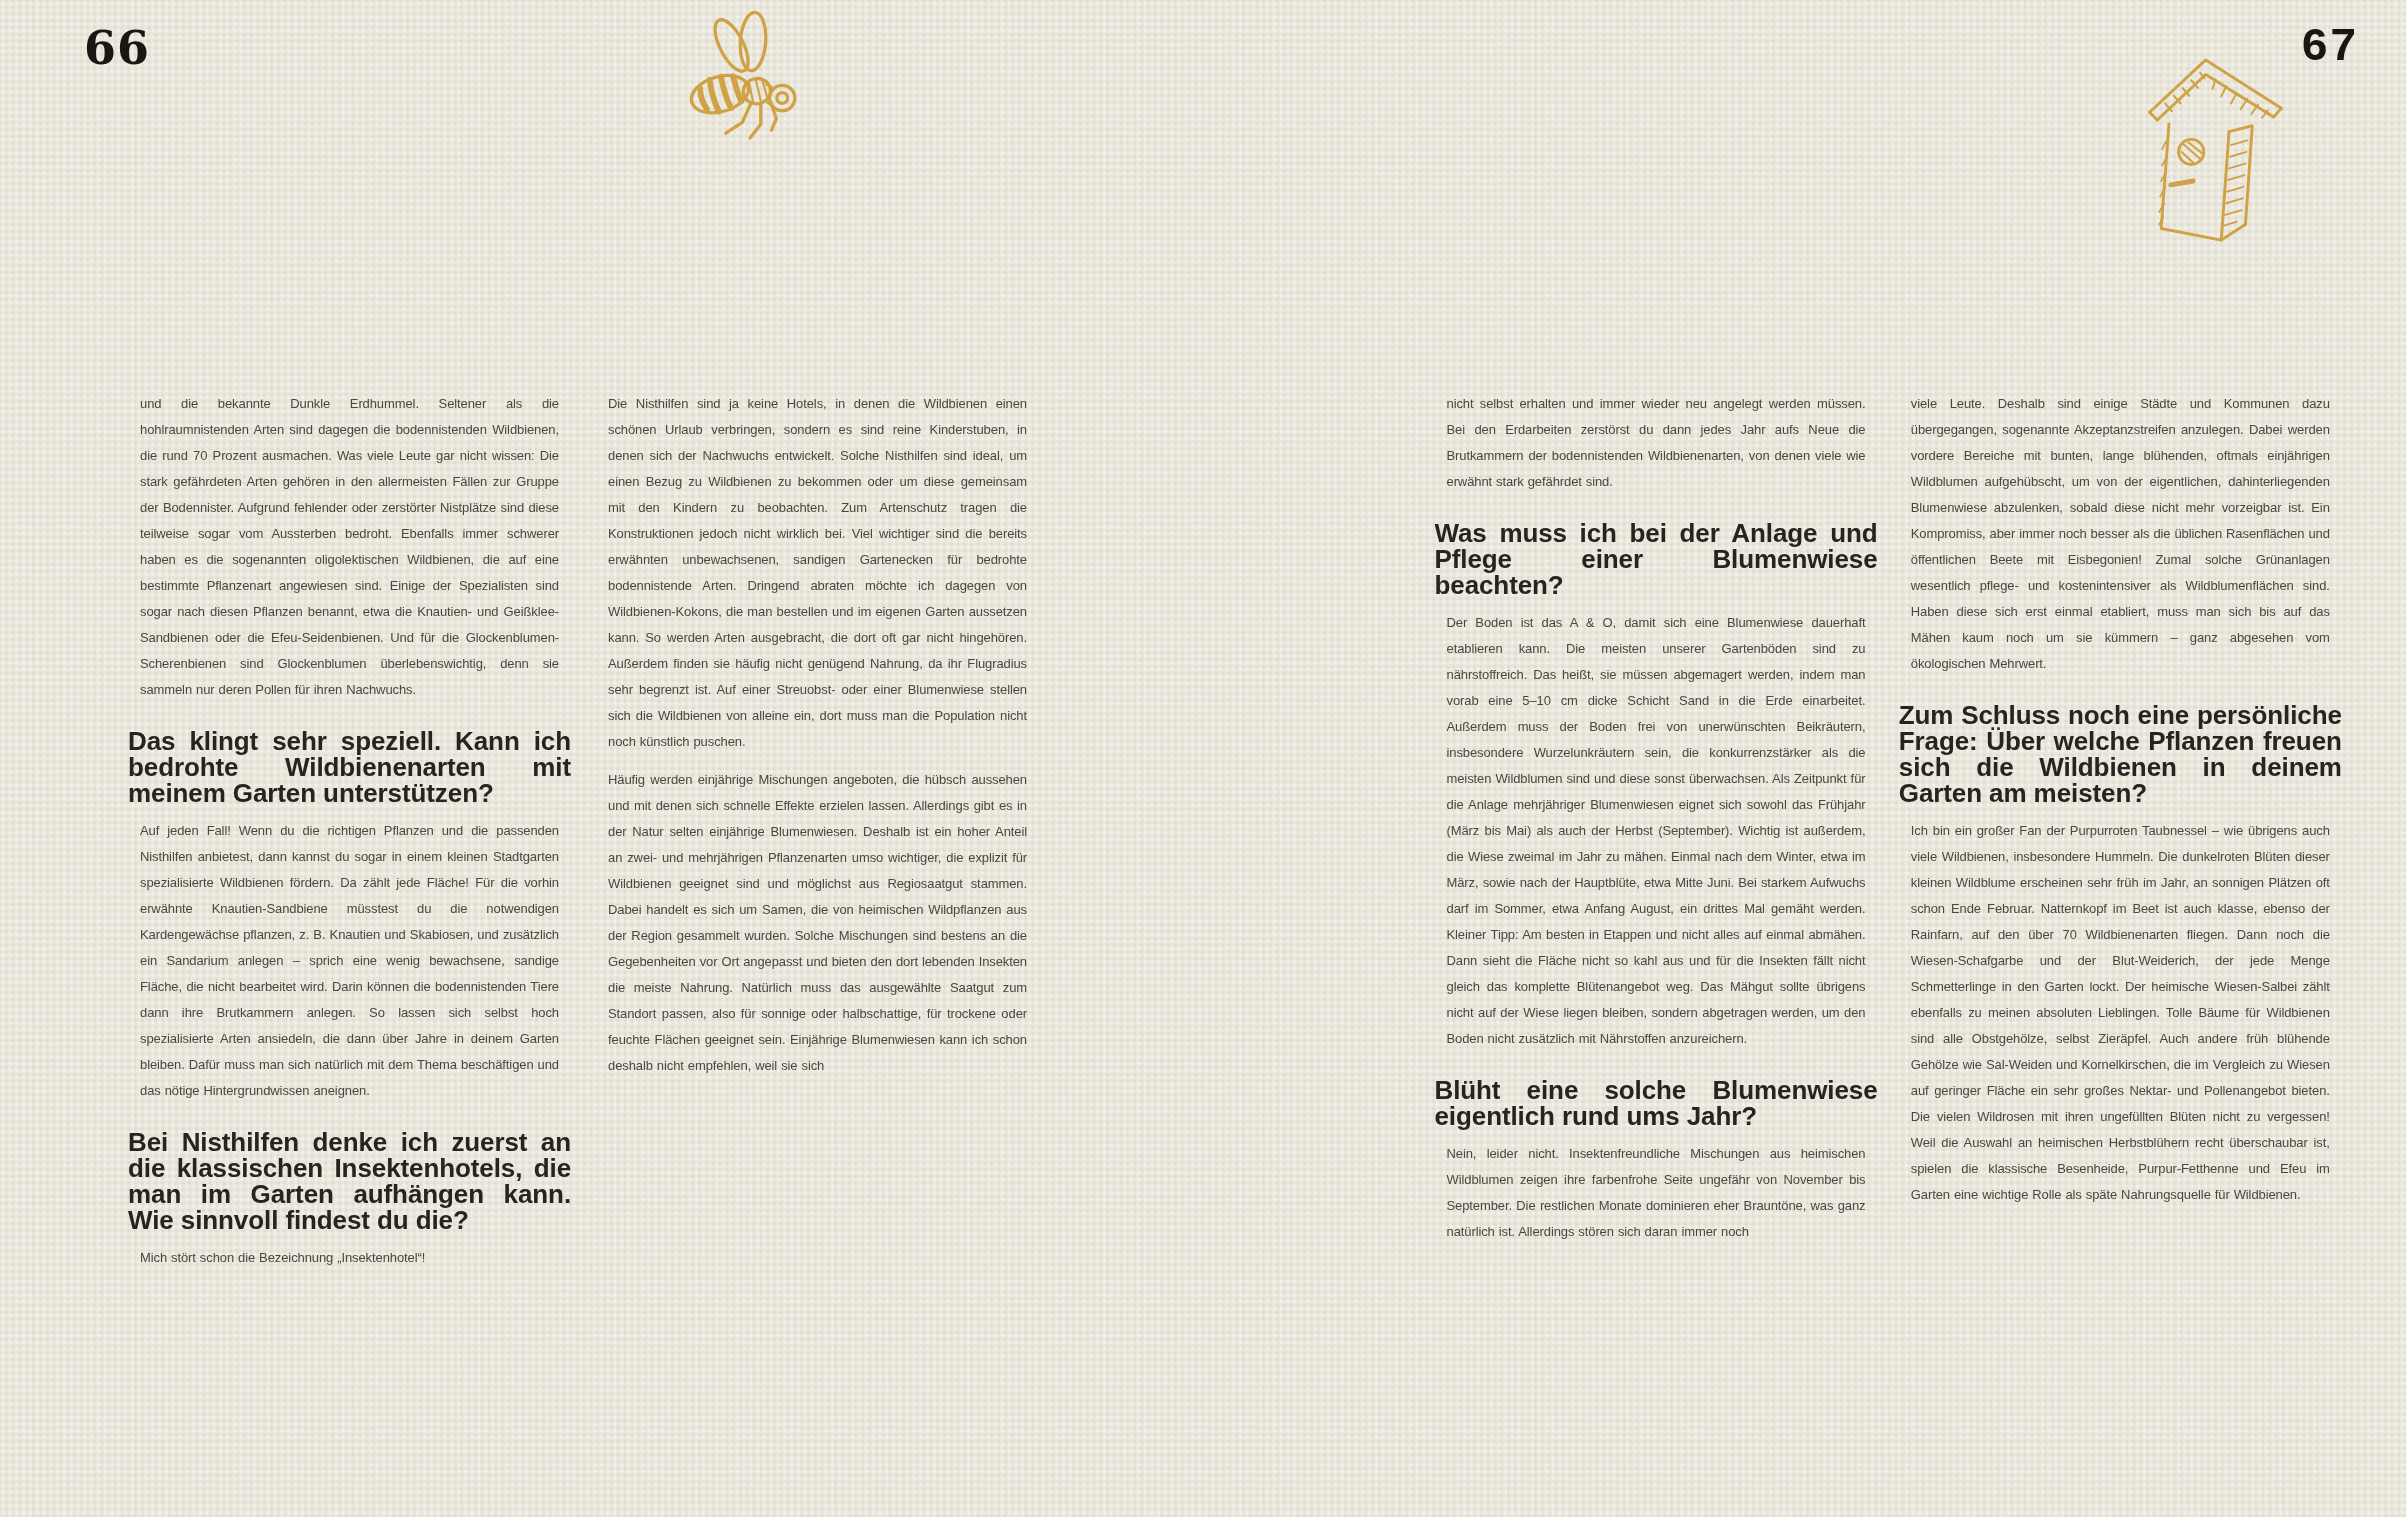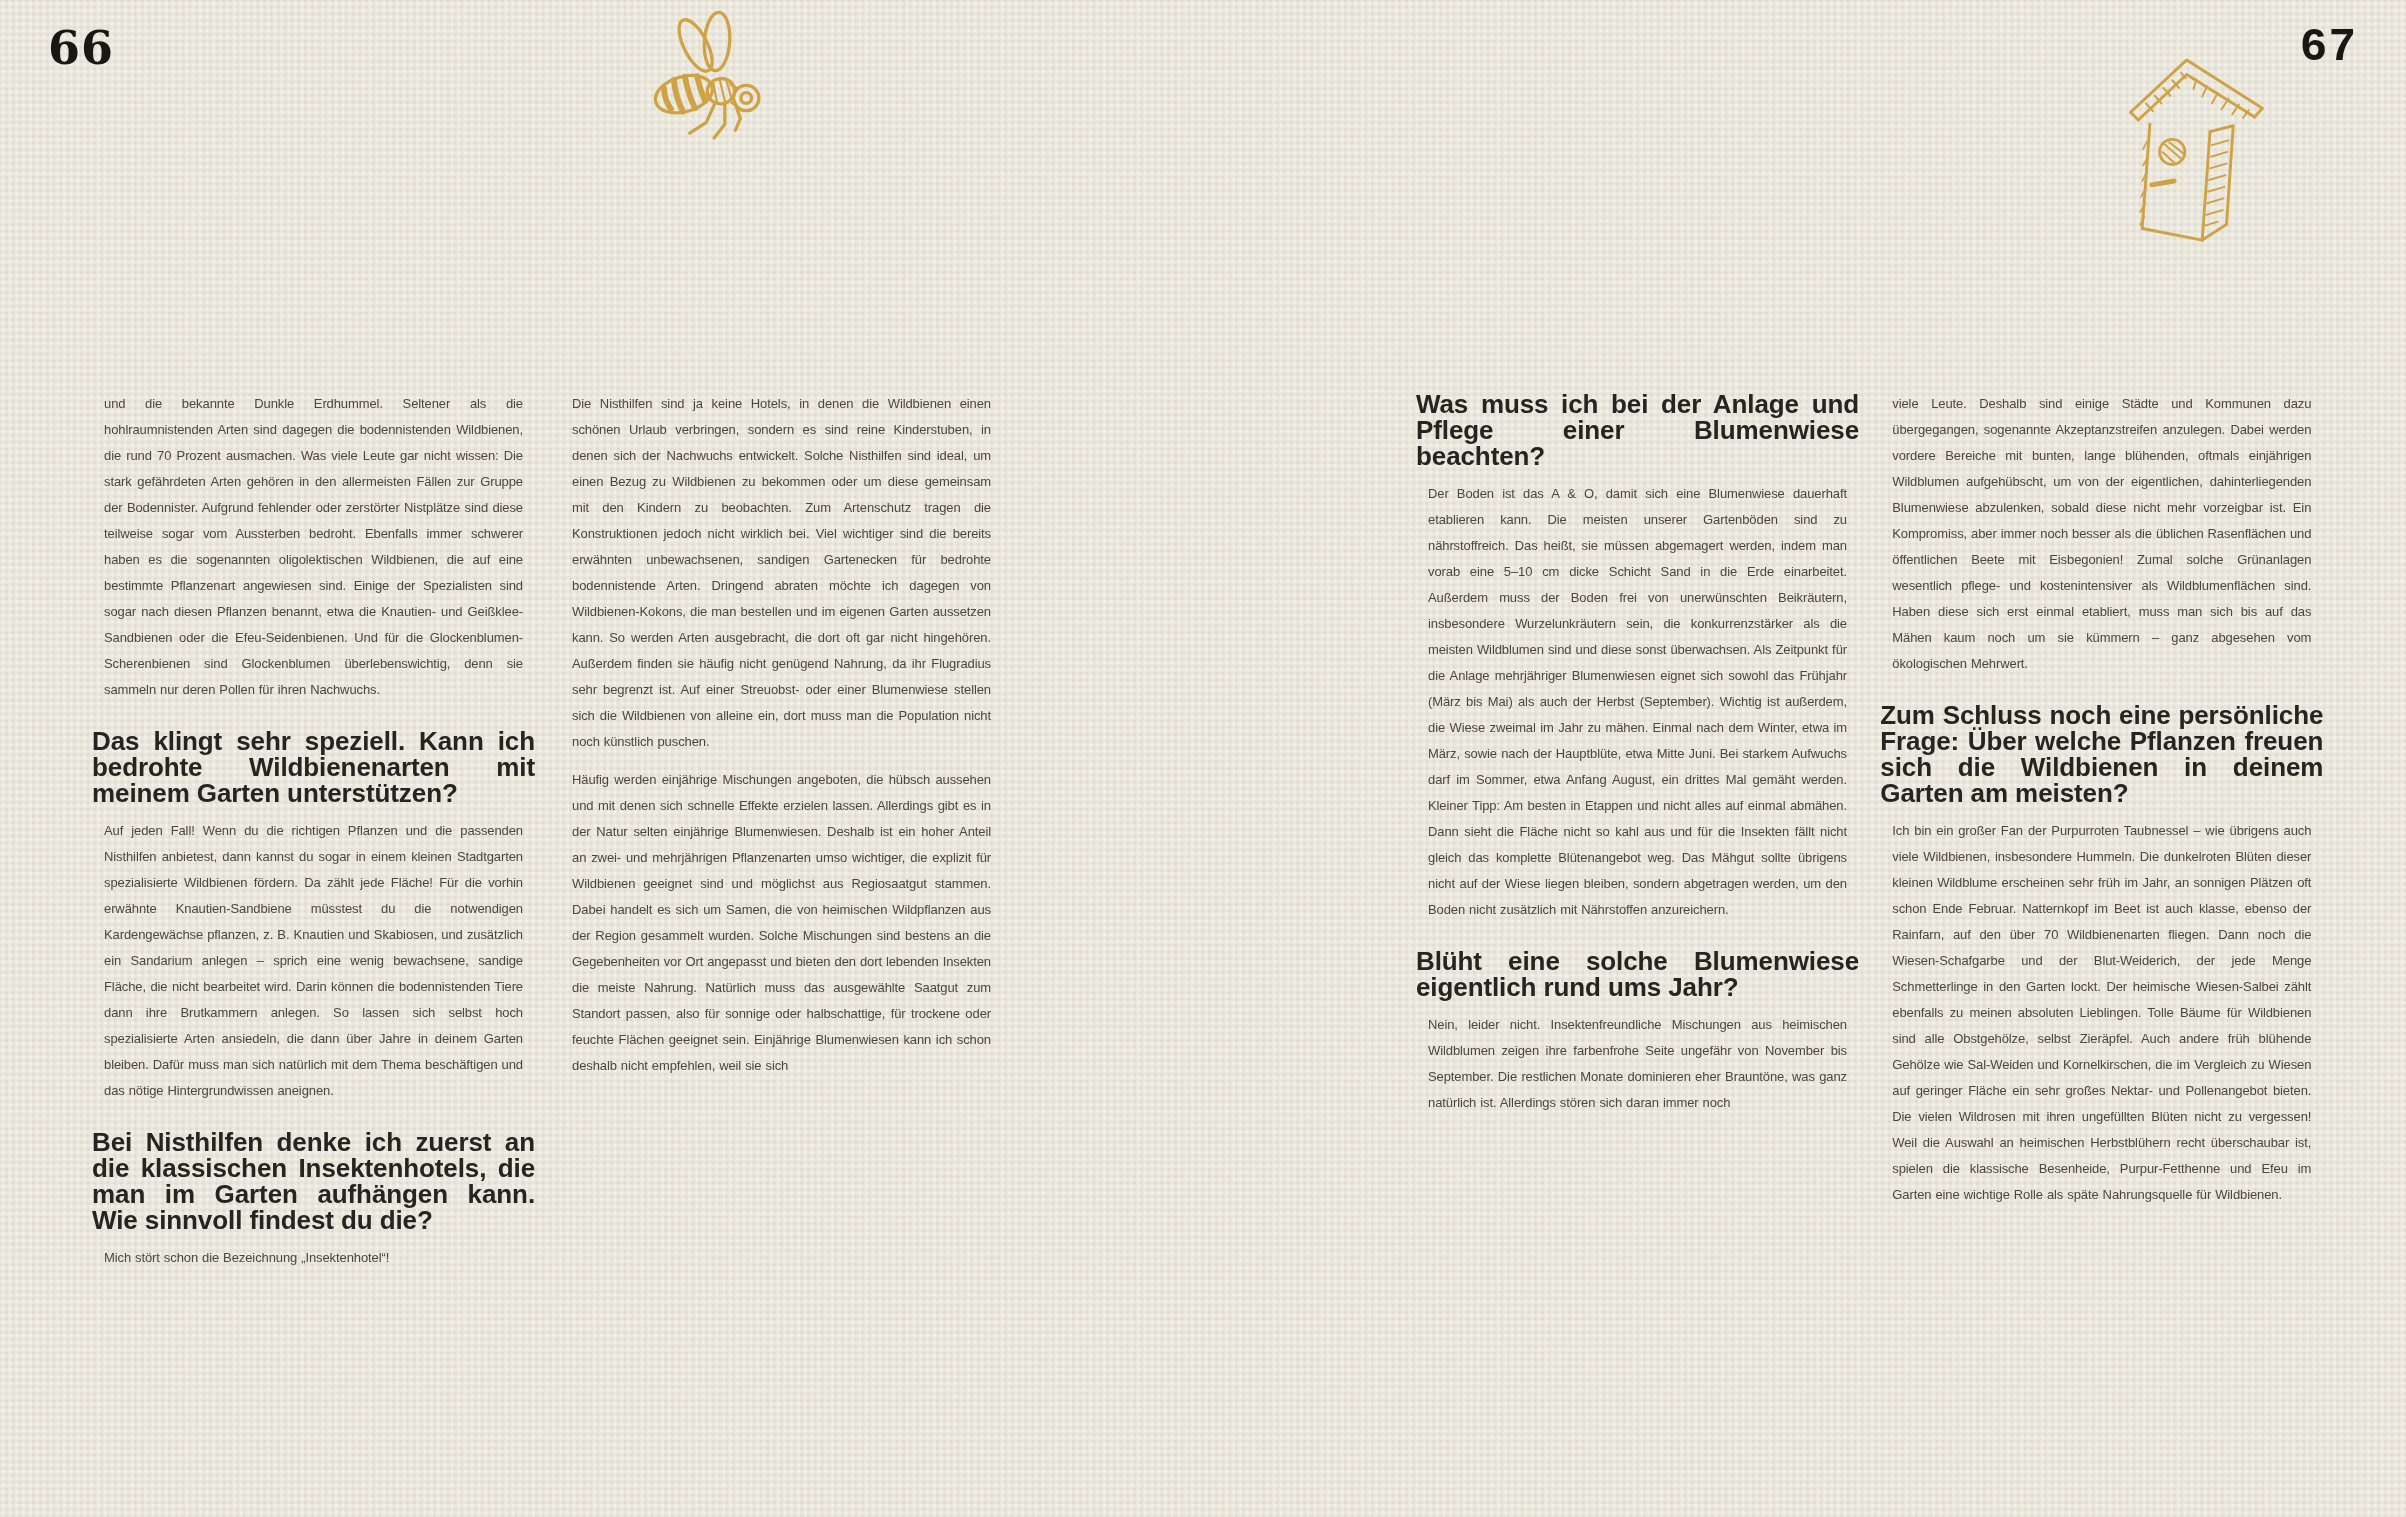--- a/index.html
+++ b/index.html
@@ -22,20 +22,21 @@
     background-size: 6.8px 6.8px, 6.8px 6.8px, 3.9px 3.9px;
     background-position: 0 0, 2.9px 3.9px, 0 0;
     color: var(--text);
     overflow: hidden;
   }
   .spread {
     position: relative;
     width: 2407px;
     height: 1518px;
     display: flex;
+    padding-left: 36px;
   }
   .page {
     position: relative;
     width: 1203px;
     height: 1518px;
   }
   .page-number {
     position: absolute;
     top: 23px;
     font-family: "DejaVu Serif", "Liberation Serif", serif;
@@ -157,20 +158,21 @@
 
         <circle cx="57" cy="107" r="13"></circle>
         <path d="M49,99 L66,114 M47,107 L60,119 M54,97 L69,109" stroke-width="2"></path>
 
         <path d="M36,141 L59,137" stroke-width="5"></path>
       </svg>
     </div>
 
     <div class="columns columns-right">
       <div class="col">
+          <p class="qa-para">nicht selbst erhalten und immer wieder neu angelegt werden müssen. Bei den Erdarbeiten zerstörst du dann jedes Jahr aufs Neue die Brutkammern der bodennistenden Wildbienenarten, von denen viele wie erwähnt stark gefährdet sind.</p>
           <p class="qa-heading">Was muss ich bei der Anlage und Pflege einer Blumenwiese beachten?</p>
           <p class="qa-para">Der Boden ist das A &amp; O, damit sich eine Blumenwiese dauerhaft etablieren kann. Die meisten unserer Gartenböden sind zu nährstoffreich. Das heißt, sie müssen abgemagert werden, indem man vorab eine 5–10 cm dicke Schicht Sand in die Erde einarbeitet. Außerdem muss der Boden frei von unerwünschten Beikräutern, insbesondere Wurzelunkräutern sein, die konkurrenzstärker als die meisten Wildblumen sind und diese sonst überwachsen. Als Zeitpunkt für die Anlage mehrjähriger Blumenwiesen eignet sich sowohl das Frühjahr (März bis Mai) als auch der Herbst (September). Wichtig ist außerdem, die Wiese zweimal im Jahr zu mähen. Einmal nach dem Winter, etwa im März, sowie nach der Hauptblüte, etwa Mitte Juni. Bei starkem Aufwuchs darf im Sommer, etwa Anfang August, ein drittes Mal gemäht werden. Kleiner Tipp: Am besten in Etappen und nicht alles auf einmal abmähen. Dann sieht die Fläche nicht so kahl aus und für die Insekten fällt nicht gleich das komplette Blütenangebot weg. Das Mähgut sollte übrigens nicht auf der Wiese liegen bleiben, sondern abgetragen werden, um den Boden nicht zusätzlich mit Nährstoffen anzureichern.</p>
           <p class="qa-heading">Blüht eine solche Blumenwiese eigentlich rund ums Jahr?</p>
           <p class="qa-para">Nein, leider nicht. Insektenfreundliche Mischungen aus heimischen Wildblumen zeigen ihre farbenfrohe Seite ungefähr von November bis September. Die restlichen Monate dominieren eher Brauntöne, was ganz natürlich ist. Allerdings stören sich daran immer noch</p>
         </div>
       <div class="col">
           <p class="qa-para">viele Leute. Deshalb sind einige Städte und Kommunen dazu übergegangen, sogenannte Akzeptanzstreifen anzulegen. Dabei werden vordere Bereiche mit bunten, lange blühenden, oftmals einjährigen Wildblumen aufgehübscht, um von der eigentlichen, dahinterliegenden Blumenwiese abzulenken, sobald diese nicht mehr vorzeigbar ist. Ein Kompromiss, aber immer noch besser als die üblichen Rasenflächen und öffentlichen Beete mit Eisbegonien! Zumal solche Grünanlagen wesentlich pflege- und kostenintensiver als Wildblumenflächen sind. Haben diese sich erst einmal etabliert, muss man sich bis auf das Mähen kaum noch um sie kümmern – ganz abgesehen vom ökologischen Mehrwert.</p>
           <p class="qa-heading">Zum Schluss noch eine persönliche Frage: Über welche Pflanzen freuen sich die Wildbienen in deinem Garten am meisten?</p>
           <p class="qa-para">Ich bin ein großer Fan der Purpurroten Taubnessel – wie übrigens auch viele Wildbienen, insbesondere Hummeln. Die dunkelroten Blüten dieser kleinen Wildblume erscheinen sehr früh im Jahr, an sonnigen Plätzen oft schon Ende Februar. Natternkopf im Beet ist auch klasse, ebenso der Rainfarn, auf den über 70 Wildbienenarten fliegen. Dann noch die Wiesen-Schafgarbe und der Blut-Weiderich, der jede Menge Schmetterlinge in den Garten lockt. Der heimische Wiesen-Salbei zählt ebenfalls zu meinen absoluten Lieblingen. Tolle Bäume für Wildbienen sind alle Obstgehölze, selbst Zieräpfel. Auch andere früh blühende Gehölze wie Sal-Weiden und Kornelkirschen, die im Vergleich zu Wiesen auf geringer Fläche ein sehr großes Nektar- und Pollenangebot bieten. Die vielen Wildrosen mit ihren ungefüllten Blüten nicht zu vergessen! Weil die Auswahl an heimischen Herbstblühern recht überschaubar ist, spielen die klassische Besenheide, Purpur-Fetthenne und Efeu im Garten eine wichtige Rolle als späte Nahrungsquelle für Wildbienen.</p>
         </div>

